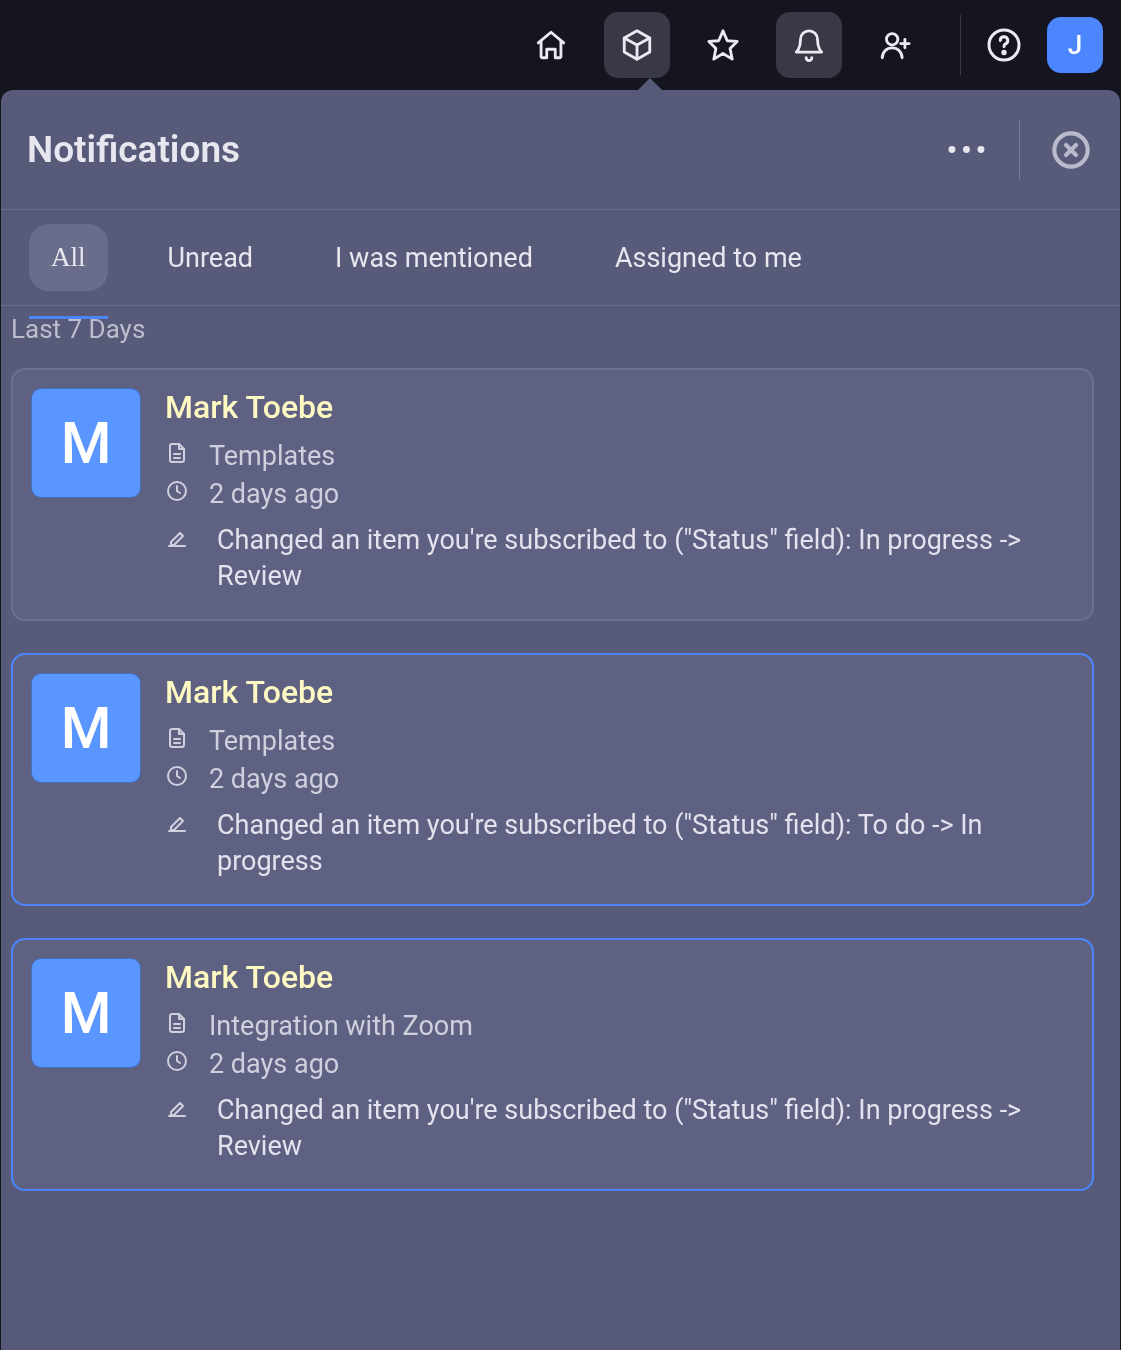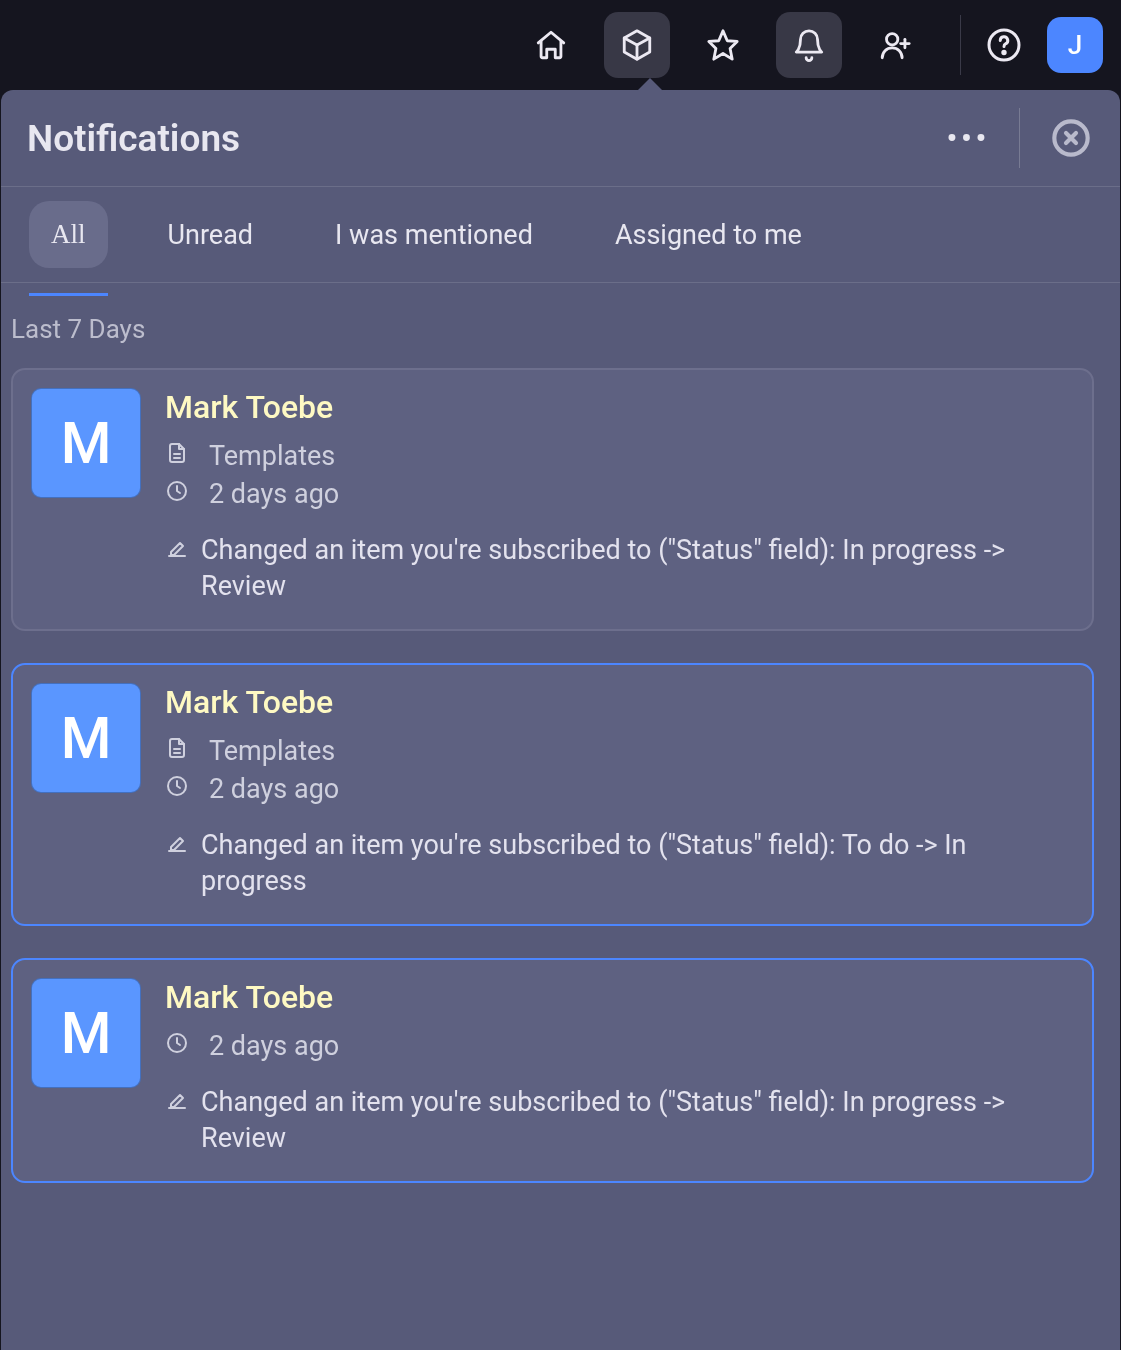--- a/index.html
+++ b/index.html
@@ -67,21 +67,21 @@
     content: "";
     position: absolute;
     top: -12px;
     left: 636px;
     width: 0; height: 0;
     border-left: 13px solid transparent;
     border-right: 13px solid transparent;
     border-bottom: 13px solid #575a79;
   }
   .panel-head {
-    height: 97px;
+    height: 120px;
     display: flex;
     align-items: center;
     padding: 0 26px;
     border-bottom: 1px solid rgba(255,255,255,0.12);
   }
   .panel-title {
     font-size: 37px;
     font-weight: 600;
     color: #e8e7f0;
     flex: 1;
@@ -188,24 +188,24 @@
     align-items: center;
     gap: 20px;
     font-size: 27px;
     color: #cfd0de;
     margin-bottom: 6px;
   }
   .meta-row svg { flex-shrink: 0; color: #cfd0de; }
   .desc-row {
     display: flex;
     align-items: flex-start;
-    gap: 12px;
+    gap: 28px;
     font-size: 27px;
     color: #e3e2ee;
-    margin-top: 22px;
+    margin-top: 12px;
     line-height: 1.35;
   }
   .desc-row svg { flex-shrink: 0; margin-top: 4px; color: #cfd0de; }
 </style>
 </head>
 <body>
 
 <div class="topbar">
   <div class="nav-group">
     <div class="icon-btn">
@@ -335,20 +335,28 @@
               <span>Changed an item you're subscribed to ("Status" field): To do -&gt; In progress</span>
             </div>
           </div>
         </div>
         <div class="card selected">
           <div class="avatar">M</div>
           <div class="card-body">
             <div class="card-user">Mark Toebe</div>
             <div class="meta-row">
               <span><svg width="24" height="24" viewBox="0 0 24 24" fill="none" stroke="currentColor" stroke-width="2" stroke-linecap="round" stroke-linejoin="round">
+                  <path d="M14 3H7a2 2 0 0 0-2 2v14a2 2 0 0 0 2 2h10a2 2 0 0 0 2-2V8z"></path>
+                  <path d="M14 3v5h5"></path>
+                  <path d="M9 13h6M9 17h6"></path>
+                </svg></span>
+              <span>Integration with Zoom</span>
+            </div>
+            <div class="meta-row">
+              <span><svg width="24" height="24" viewBox="0 0 24 24" fill="none" stroke="currentColor" stroke-width="2" stroke-linecap="round" stroke-linejoin="round">
                   <circle cx="12" cy="12" r="9"></circle>
                   <path d="M12 7v5l3 2"></path>
                 </svg></span>
               <span>2 days ago</span>
             </div>
             <div class="desc-row">
               <span><svg width="24" height="24" viewBox="0 0 24 24" fill="none" stroke="currentColor" stroke-width="2" stroke-linecap="round" stroke-linejoin="round">
                   <path d="M4 20h16"></path>
                   <path d="M6 16l9-9 3 3-9 9H6v-3z"></path>
                 </svg></span>

